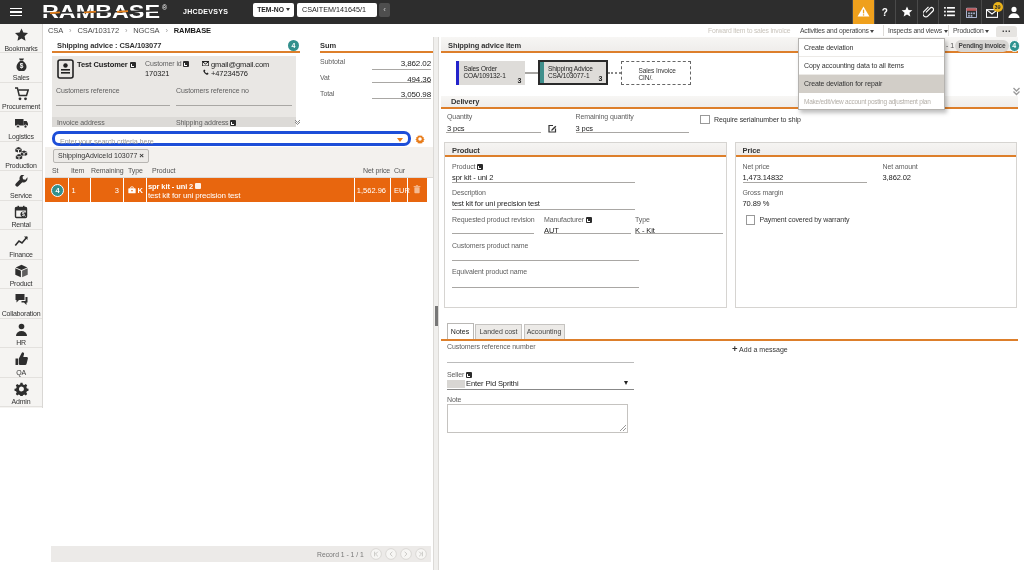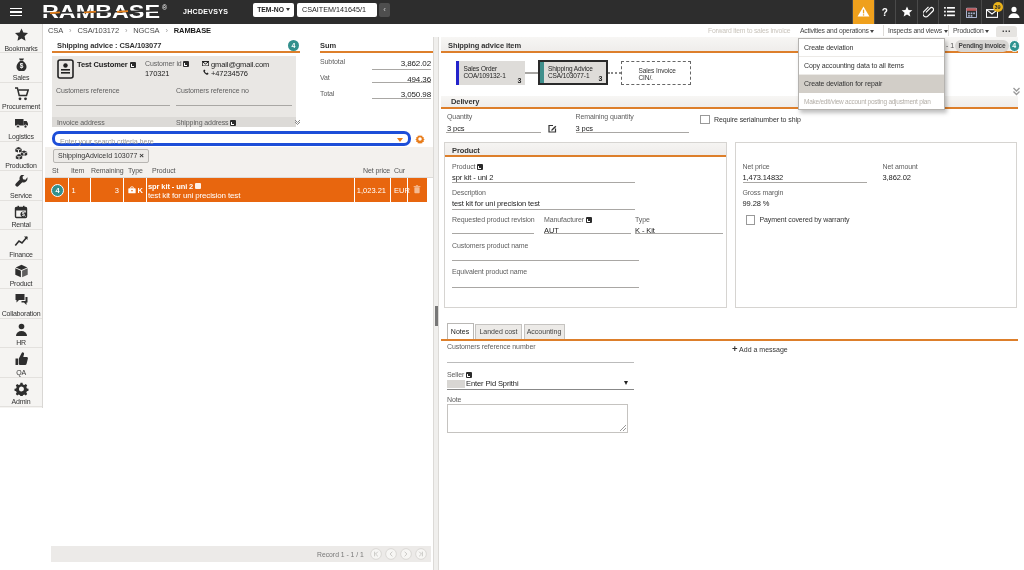--- a/index.html
+++ b/index.html
@@ -252,21 +252,21 @@
   <div style="position:absolute;left:26.5px;top:8px;font-size:7.5px;">1</div>
   <div style="position:absolute;left:45px;top:8px;width:29px;text-align:right;font-size:7.5px;">3</div>
   <svg style="position:absolute;left:83px;top:8px;" width="8" height="8" viewBox="0 0 12 11">
       <path d="M4 3 V1.5 a0.7 0.7 0 0 1 0.7 -0.7 h2.6 a0.7 0.7 0 0 1 0.7 0.7 V3" fill="none" stroke="#fff" stroke-width="1.3"></path>
       <rect x="0.5" y="3" width="11" height="7.5" rx="1" fill="#fff"></rect>
       <rect x="5" y="5.5" width="2" height="2" fill="#e8660e"></rect>
     </svg>
   <div style="position:absolute;left:92.5px;top:8px;font-size:7.5px;font-weight:bold;">K</div>
   <div style="position:absolute;left:103px;top:3.5px;font-size:7.5px;font-weight:bold;letter-spacing:-0.1px;">spr kit - uni 2 <span style="display:inline-block;width:5.5px;height:5.5px;background:#fff;opacity:.9;border-radius:1px;"></span></div>
   <div style="position:absolute;left:103px;top:12.5px;font-size:8px;letter-spacing:-0.15px;">test kit for uni precision test</div>
-  <div style="position:absolute;left:306px;top:8px;width:35px;text-align:right;font-size:7.5px;">1,023.21</div>
+  <div style="position:absolute;left:306px;top:8px;width:35px;text-align:right;font-size:7.5px;">1,562.96</div>
   <div style="position:absolute;left:349px;top:8px;font-size:7.5px;">EUR</div>
   <svg style="position:absolute;left:368px;top:7px;" width="8" height="9" viewBox="0 0 10 12" opacity="0.55">
       <rect x="1.5" y="3" width="7" height="8" rx="1" fill="#fff"></rect>
       <rect x="0.5" y="1.5" width="9" height="1.4" fill="#fff"></rect>
       <rect x="3.5" y="0.3" width="3" height="1.2" fill="#fff"></rect>
     </svg>
   <div style="position:absolute;left:23px;top:0;width:1px;height:24px;background:#fff;"></div>
   <div style="position:absolute;left:45px;top:0;width:1px;height:24px;background:#fff;"></div>
   <div style="position:absolute;left:78px;top:0;width:1px;height:24px;background:#fff;"></div>
   <div style="position:absolute;left:101px;top:0;width:1px;height:24px;background:#fff;"></div>
@@ -357,27 +357,30 @@
   <div class="lbl" style="position:absolute;left:190px;top:73px;">Type</div>
   <div class="val" style="position:absolute;left:190px;top:83.5px;">K - Kit</div>
   <div class="uln" style="left:190px;top:90.5px;width:88px;"></div>
   <div class="lbl" style="position:absolute;left:7px;top:99px;">Customers product name</div>
   <div class="uln" style="left:7px;top:117.5px;width:187px;"></div>
   <div class="lbl" style="position:absolute;left:7px;top:125.5px;">Equivalent product name</div>
   <div class="uln" style="left:7px;top:144px;width:187px;"></div>
 </div>
 
 <div class="ab" id="pricebox" style="left:734.5px;top:141.5px;width:282px;height:166px;border:1px solid #d6d4d1;box-sizing:border-box;">
+  <div style="position:absolute;left:0;top:0;width:100%;height:12.5px;background:linear-gradient(#f5f4f2,#efedeb);border-bottom:2px solid #dd7f2b;">
+    <span class="hdr" style="position:absolute;left:7px;top:3px;">Price</span>
+  </div>
   <div class="lbl" style="position:absolute;left:7px;top:20.5px;">Net price</div>
   <div class="val" style="position:absolute;left:7px;top:30px;">1,473.14832</div>
   <div class="uln" style="left:7px;top:39.5px;width:124px;"></div>
   <div class="lbl" style="position:absolute;left:147px;top:20.5px;">Net amount</div>
   <div class="val" style="position:absolute;left:147px;top:30px;">3,862.02</div>
   <div class="lbl" style="position:absolute;left:7px;top:46.5px;">Gross margin</div>
-  <div class="val" style="position:absolute;left:7px;top:56.5px;">99.28 %</div>
+  <div class="val" style="position:absolute;left:7px;top:56.5px;">70.89 %</div>
   <div style="position:absolute;left:10px;top:72.5px;width:9.5px;height:9.5px;border:1px solid #999;background:#fff;box-sizing:border-box;"></div>
   <div style="position:absolute;left:24px;top:73.5px;font-size:7px;color:#333;letter-spacing:-0.1px;">Payment covered by warranty</div>
 </div>
 
 <div class="ab" id="tabs" style="left:441px;top:322.5px;width:577px;height:18px;">
   <div style="position:absolute;left:5.5px;top:0;width:27px;height:16px;background:#fff;border:1px solid #b9b7b4;border-bottom:none;font-size:7px;color:#222;text-align:center;line-height:15px;z-index:2;box-sizing:border-box;">Notes</div>
   <div style="position:absolute;left:34px;top:1.5px;width:47px;height:14.5px;background:#eceae7;border:1px solid #c5c3c0;border-bottom:none;font-size:7px;color:#444;text-align:center;line-height:14px;box-sizing:border-box;">Landed cost</div>
   <div style="position:absolute;left:82.5px;top:1.5px;width:41px;height:14.5px;background:#eceae7;border:1px solid #c5c3c0;border-bottom:none;font-size:7px;color:#444;text-align:center;line-height:14px;box-sizing:border-box;">Accounting</div>
   <div style="position:absolute;left:0;top:16px;width:577px;height:2px;background:#dd7f2b;"></div>
 </div>

